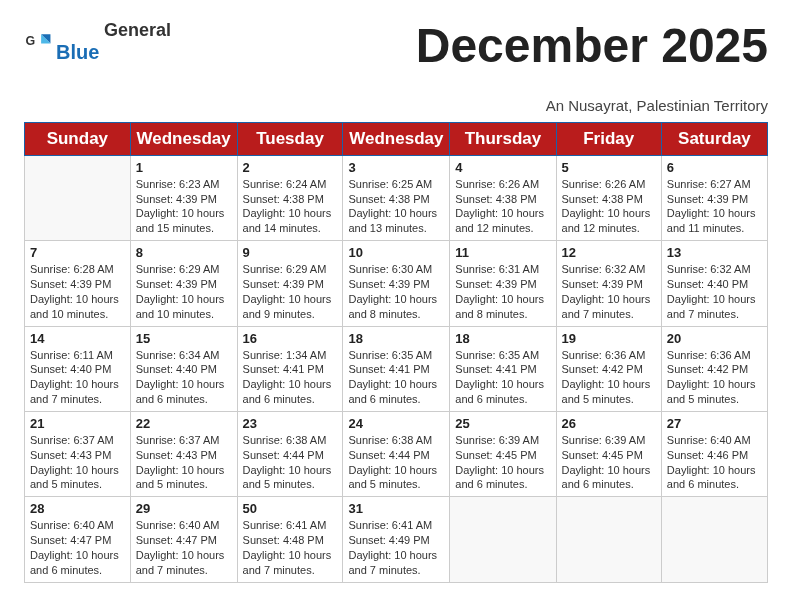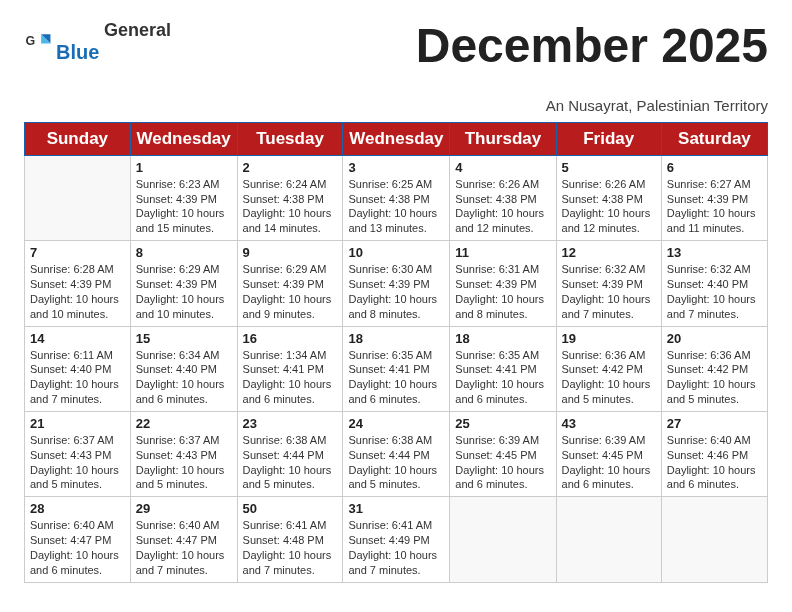--- a/index.html
+++ b/index.html
@@ -302,21 +302,21 @@
 and 5 minutes.</div>
         </td>
         <td>
           <span class="day-number">25</span>
           <div class="day-info">Sunrise: 6:39 AM
 Sunset: 4:45 PM
 Daylight: 10 hours
 and 6 minutes.</div>
         </td>
         <td>
-          <span class="day-number">43</span>
+          <span class="day-number">26</span>
           <div class="day-info">Sunrise: 6:39 AM
 Sunset: 4:45 PM
 Daylight: 10 hours
 and 6 minutes.</div>
         </td>
         <td>
           <span class="day-number">27</span>
           <div class="day-info">Sunrise: 6:40 AM
 Sunset: 4:46 PM
 Daylight: 10 hours

